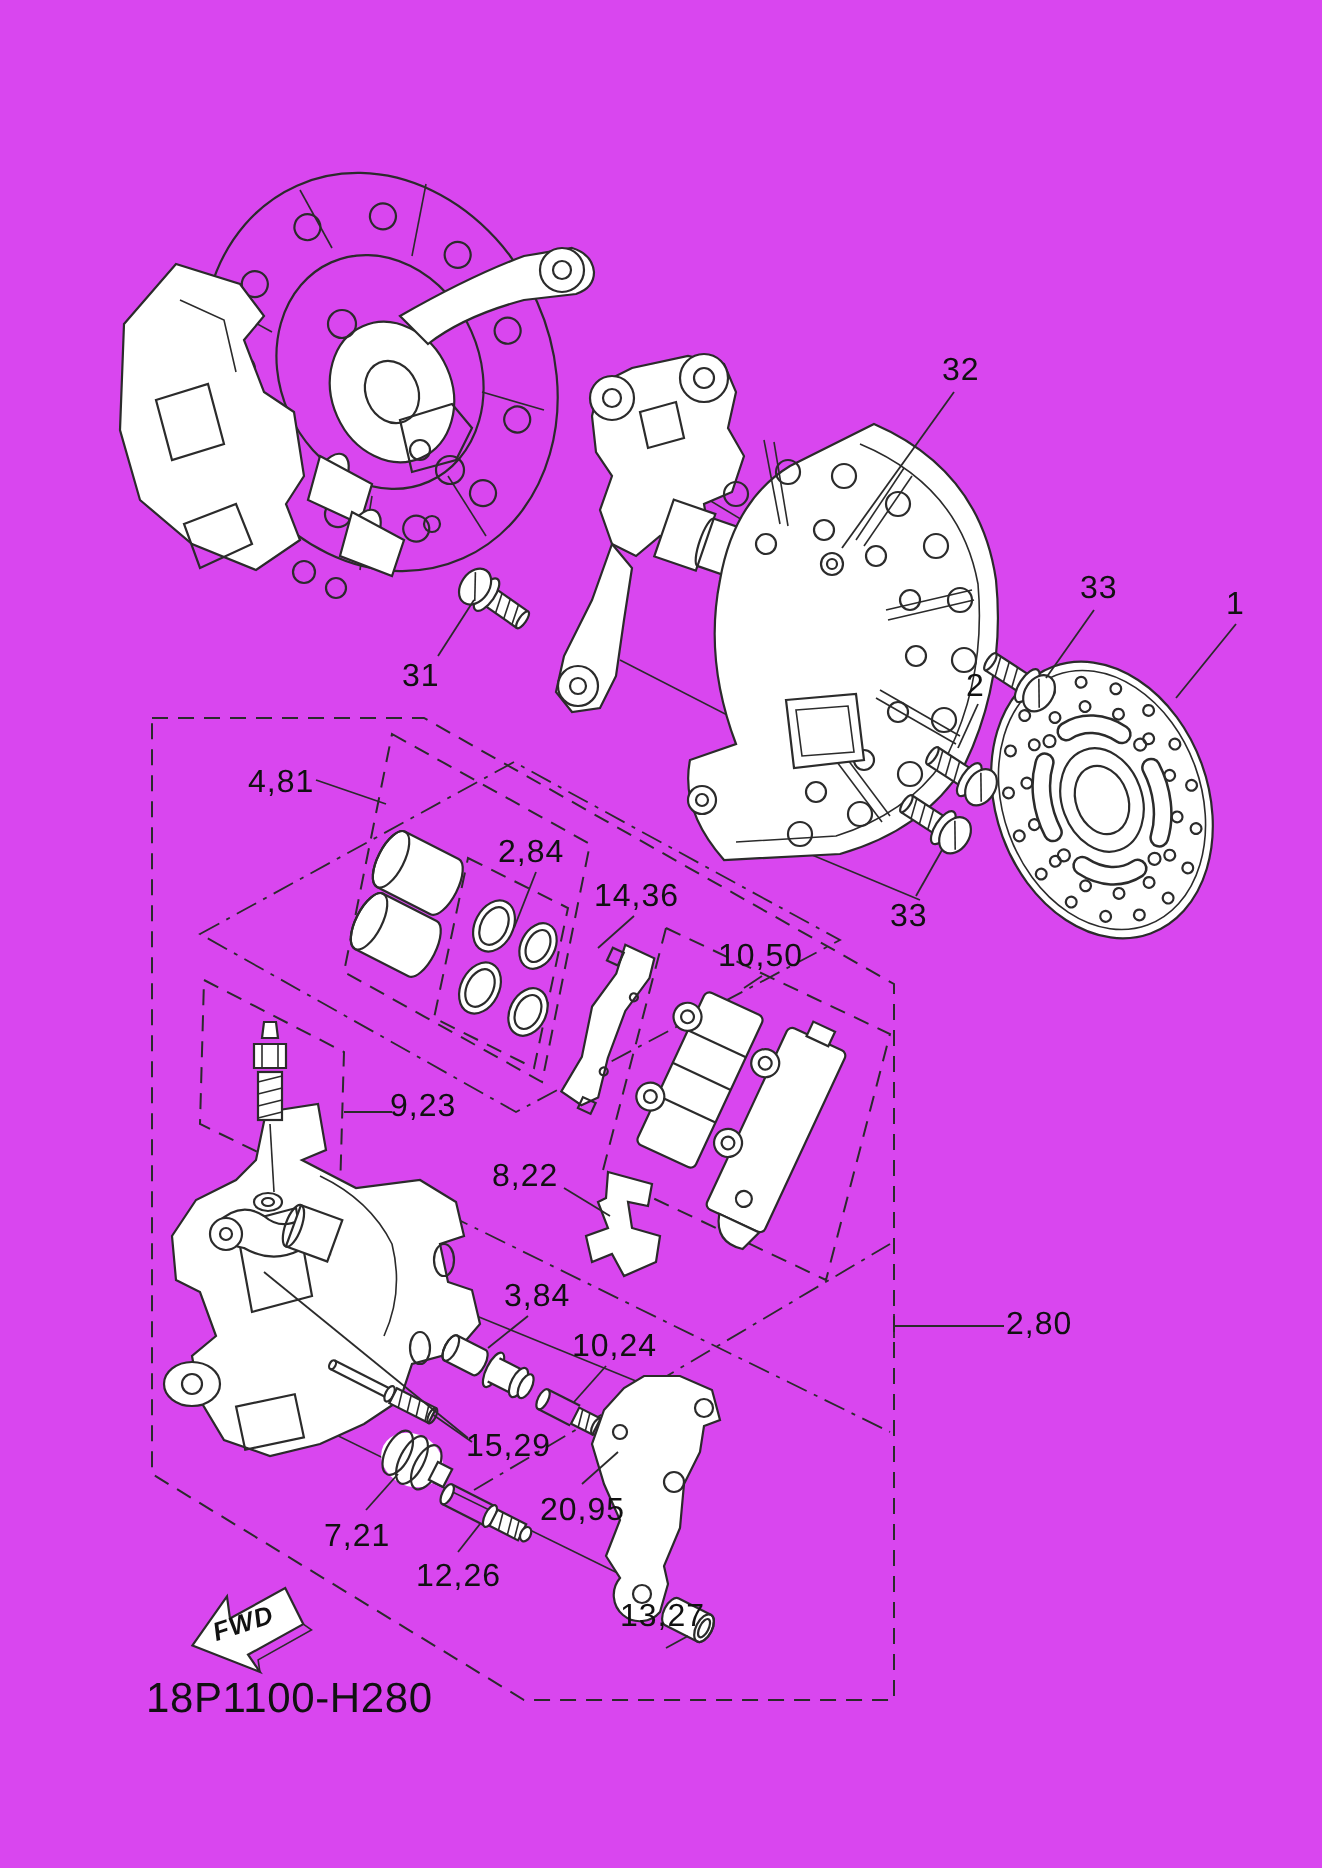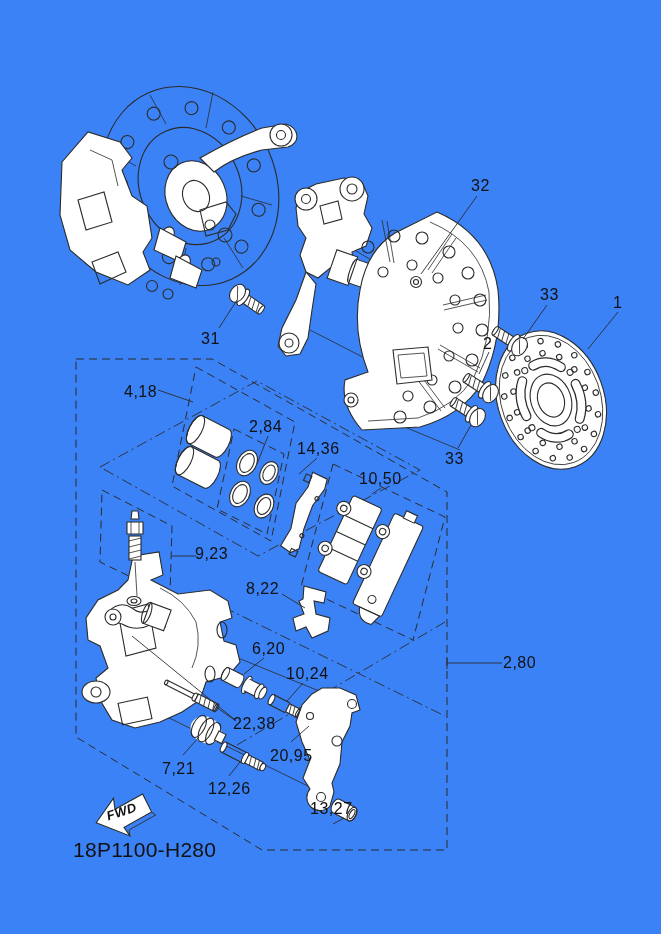--- a/index.html
+++ b/index.html
@@ -1,17 +1,17 @@
 <!DOCTYPE html>
 <html><head>
 <meta charset="utf-8">
 <style>
   html,body{margin:0;padding:0;background:#888;}
   .canvas{
-    position:relative;width:661px;height:934px;background:#3b82f6;
+    position:relative;width:661px;height:934px;background:#d946ef;
     font-family:"Liberation Sans", sans-serif;overflow:hidden;margin:0 auto;
   }
   svg{position:absolute;left:0;top:0;}
   .lbl{
     position:absolute;font-size:16px;color:#111;letter-spacing:.5px;
     white-space:nowrap;user-select:none;
   }
   .pn{position:absolute;font-size:21px;color:#111;letter-spacing:.3px;}
   .line{stroke:#2b2b2b;fill:none;stroke-width:1.1;}
   .thin{stroke:#2b2b2b;fill:none;stroke-width:.8;}
@@ -461,29 +461,29 @@
     <path class="thin" transform="rotate(-18 120 815)" d="M151,822 L154,826 L124,832 L123,838"></path>
   </g>
 </svg>
 
 <div class="lbl" style="left:471px;top:177px">32</div>
 <div class="lbl" style="left:540px;top:286px">33</div>
 <div class="lbl" style="left:613px;top:294px">1</div>
 <div class="lbl" style="left:483px;top:335px">2</div>
 <div class="lbl" style="left:445px;top:450px">33</div>
 <div class="lbl" style="left:201px;top:330px">31</div>
-<div class="lbl" style="left:124px;top:383px">4,18</div>
+<div class="lbl" style="left:124px;top:383px">4,81</div>
 <div class="lbl" style="left:249px;top:418px">2,84</div>
 <div class="lbl" style="left:297px;top:440px">14,36</div>
 <div class="lbl" style="left:359px;top:470px">10,50</div>
 <div class="lbl" style="left:195px;top:545px">9,23</div>
 <div class="lbl" style="left:246px;top:580px">8,22</div>
-<div class="lbl" style="left:252px;top:640px">6,20</div>
+<div class="lbl" style="left:252px;top:640px">3,84</div>
 <div class="lbl" style="left:286px;top:665px">10,24</div>
-<div class="lbl" style="left:233px;top:715px">22,38</div>
+<div class="lbl" style="left:233px;top:715px">15,29</div>
 <div class="lbl" style="left:162px;top:760px">7,21</div>
 <div class="lbl" style="left:270px;top:747px">20,95</div>
 <div class="lbl" style="left:208px;top:780px">12,26</div>
 <div class="lbl" style="left:310px;top:800px">13,27</div>
 <div class="lbl" style="left:503px;top:654px">2,80</div>
 
 <div class="pn" style="left:73px;top:838px">18P1100-H280</div>
 
 <div class="lbl" style="left:106px;top:804px;font-size:13px;font-style:italic;font-weight:bold;transform:rotate(-18deg)">FWD</div>
 

